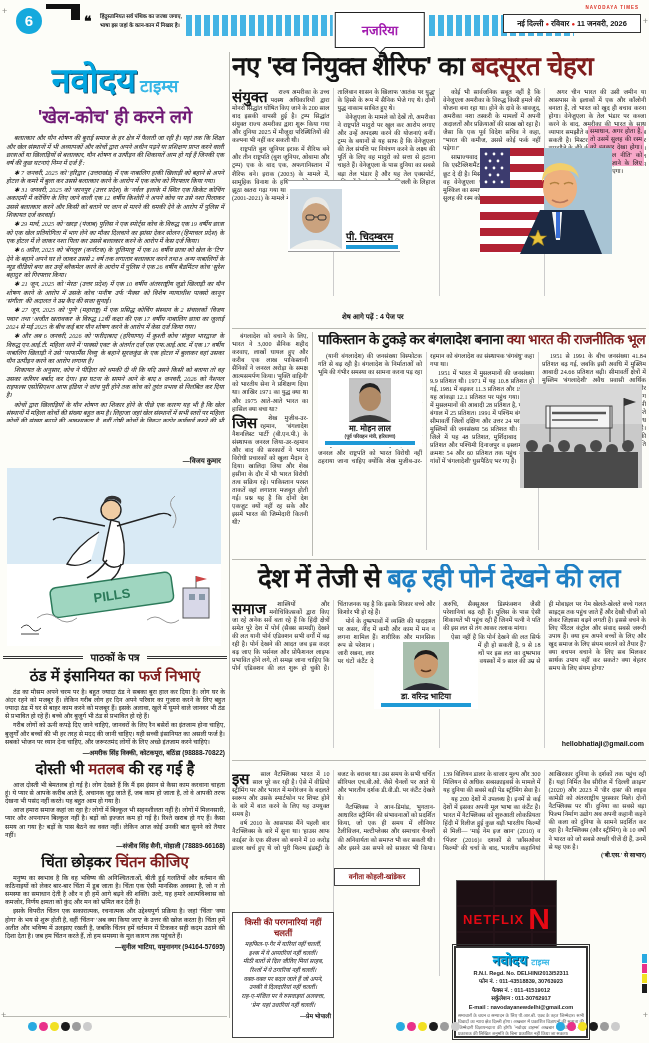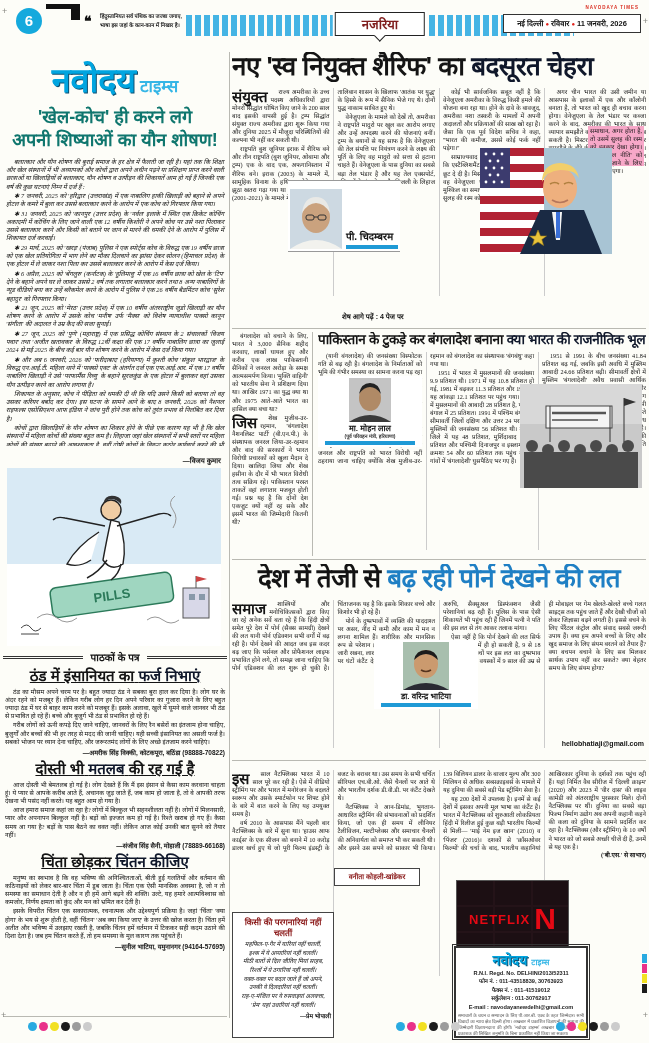--- a/index.html
+++ b/index.html
@@ -3,64 +3,64 @@
 <meta charset="utf-8">
 <style>
 *{margin:0;padding:0;box-sizing:border-box;}
 html,body{background:#dcdcd6;}
 .page{position:relative;width:649px;height:1043px;margin:0 auto;background:#fdfdf8;overflow:hidden;
   font-family:"Liberation Serif",serif;color:#141414;}
 
 .hv{position:absolute;width:1px;background:#b9b9b2;}
 .hh{position:absolute;height:1px;background:#b9b9b2;}
 .paras p{text-align:justify;text-indent:8px;margin:0 0 1px 0;}
-.red{color:#0f172a;}
+.red{color:#7f1d1d;}
 .blue{color:#1f7fc4;}
 .crop{position:absolute;color:#8a8a84;font:9px "Liberation Sans",sans-serif;}
 
 .header{position:absolute;left:0;top:0;width:649px;height:50px;}
 .page-num{position:absolute;left:16px;top:8px;width:26px;height:26px;border-radius:50%;background:#15a9dd;
   color:#fff;font:bold 15px/26px "Liberation Sans",sans-serif;text-align:center;}
 .corner-glyph{position:absolute;left:46px;top:4px;width:34px;height:16px;border-top:5px solid #111;border-right:9px solid #111;}
 .quote-glyph{position:absolute;left:84px;top:13px;font:bold 14px "Liberation Serif",serif;color:#111;}
 .tagline{position:absolute;left:100px;top:12px;width:110px;font:bold 5.5px/1.6 "Liberation Sans",sans-serif;color:#222;}
 .banner{position:absolute;left:186px;top:15px;width:388px;height:21px;
   background:repeating-linear-gradient(90deg,#45b4e4 0 6px,#fdfdf8 6px 9px);}
 .banner-box{position:absolute;left:50%;top:-3px;transform:translateX(-50%);background:#fff;border:1px solid #222;
-  box-shadow:0 0 0 2px #fff;padding:2px 26px;font:bold 13px "Liberation Sans",sans-serif;color:#7f1d1d;}
+  box-shadow:0 0 0 2px #fff;padding:8px 26px;font:bold 13px "Liberation Sans",sans-serif;color:#a21caf;}
 .banner-notch{position:absolute;left:50%;bottom:-5px;transform:translateX(-50%) rotate(45deg);width:8px;height:8px;
   background:#fff;border-right:1px solid #222;border-bottom:1px solid #222;}
 .paper-name-small{position:absolute;right:10px;top:5px;font:bold 4.5px "Liberation Sans",sans-serif;color:#d92b1e;letter-spacing:1px;}
 .dateline{position:absolute;right:8px;top:14px;width:138px;height:19px;border:1px solid #333;background:#fff;
   font:bold 7.5px/17px "Liberation Sans",sans-serif;text-align:center;color:#111;}
 .dateline .dot{color:#e0231c;font-size:6px;padding:0 2px;}
 
 .leftcol{position:absolute;left:3px;top:52px;width:224px;height:964px;}
 .masthead{text-align:center;margin-top:4px;}
 .masthead .m1{font:bold 34px "Liberation Sans",sans-serif;color:#00a5e0;text-shadow:1px 1px 0 #0b4e70;}
 .masthead .m2{font:bold 17px "Liberation Sans",sans-serif;color:#35b6e6;}
-.ed-headline{margin-top:4px;text-align:center;font:bold 18px/1.3 "Liberation Sans",sans-serif;color:#0f766e;}
+.ed-headline{margin-top:4px;text-align:center;font:bold 18px/1.3 "Liberation Sans",sans-serif;color:#701a75;}
 .ed-body{margin-top:5px;height:288px;overflow:hidden;font:italic 6.3px/1.32 "Liberation Serif",serif;padding:0 3px;}
 .ed-sig{position:absolute;left:0;top:404px;width:218px;text-align:right;font:bold 7px "Liberation Sans",sans-serif;}
 .cartoon{position:absolute;left:4px;top:416px;width:214px;height:178px;background:#fff;}
 .letters{position:absolute;left:0;top:598px;width:224px;}
 .letters-head{display:flex;align-items:center;gap:8px;margin-bottom:1px;}
 .letters-head .rule{flex:1;border-top:3px double #333;}
 .letters-head .t{font:bold 10px "Liberation Sans",sans-serif;}
-.letter-title{text-align:center;font:bold 15px/1.25 "Liberation Sans",sans-serif;margin:3px 0 2px;text-decoration:underline;}
+.letter-title{text-align:center;font:bold 15px/1.25 "Liberation Sans",sans-serif;margin:3px 0 2px;}
 .letter-body{font:6.3px/1.3 "Liberation Serif",serif;height:auto;max-height:96px;overflow:hidden;padding:0 2px;}
 .letter-sig{text-align:right;font:bold 6.5px "Liberation Sans",sans-serif;margin:1px 2px 2px 0;}
 
 .art{position:absolute;left:232px;width:414px;}
 .art .headline{font:bold 26px/1.15 "Liberation Sans",sans-serif;letter-spacing:-0.5px;white-space:nowrap;overflow:hidden;}
 .cols-4{column-count:4;column-gap:8px;column-rule:1px solid #ccc;overflow:hidden;font-size:6.2px;line-height:1.3;}
 .cols-3{column-count:3;column-gap:8px;column-rule:1px solid #ccc;overflow:hidden;font-size:6.2px;line-height:1.3;}
 .dropword{float:left;font:bold 15px/1 "Liberation Sans",sans-serif;margin:1px 3px 0 0;}
 .overlay{position:absolute;background:#fff;}
-.author-box{border-top:1px solid #999;border-bottom:1px solid #999;display:flex;align-items:flex-end;gap:4px;padding:2px;}
+.author-box{border-top:1px solid #999;border-bottom:1px solid #999;display:flex;align-items:flex-end;gap:4px;padding:2px;text-decoration:underline;}
 .author-name{font:bold 10px "Liberation Sans",sans-serif;white-space:nowrap;}
 .blue-bar{height:4px;background:#1f9ad6;margin-top:2px;}
 .vert-author{display:flex;flex-direction:column;align-items:center;padding:2px;border:none;}
 .vert-author .author-name{font-size:8px;}
 .vert-author .sub{font:bold 5px "Liberation Sans",sans-serif;color:#333;}
 .highlight-box{position:absolute;background:#f7a8c8;font:6.2px/1.3 "Liberation Serif",serif;padding:1px 2px;text-align:justify;}
 .cont-note{position:absolute;font:bold 7px "Liberation Sans",sans-serif;}
 .email-note{position:absolute;font:bold 7px "Liberation Sans",sans-serif;}
 
 .vanita-box{position:absolute;border:1px solid #444;background:#fff;text-align:center;
@@ -122,21 +122,20 @@
   <div class="hh" style="left:232px;top:760px;width:414px;"></div>
   <div class="hh" style="left:3px;top:1016px;width:224px;"></div>
 
   <div class="leftcol">
     <div class="masthead">
       <span class="m1">नवोदय</span>
       <span class="m2">टाइम्स</span>
     </div>
     <div class="ed-headline">
       <div>'खेल-कोच' ही करने लगे</div>
-      <div>अपनी शिष्याओं का यौन शोषण!</div>
     </div>
     <div class="ed-body paras">
         <p>बलात्कार और यौन शोषण की बुराई समाज के हर क्षेत्र में फैलती जा रही है। यहां तक कि शिक्षा और खेल संस्थानों में भी अध्यापकों और कोचों द्वारा अपने अधीन पढ़ने या प्रशिक्षण प्राप्त करने वाली छात्राओं या खिलाड़ियों से बलात्कार, यौन शोषण व उत्पीड़न की शिकायतें आम हो गई हैं जिनकी एक वर्ष की कुछ घटनाएं निम्न में दर्ज हैं :</p>
         <p>✱ 7 जनवरी, 2025 को 'हरिद्वार' (उत्तराखंड) में एक नाबालिग हाकी खिलाड़ी को बहाने से अपने होटल के कमरे में बुला कर उससे बलात्कार करने के आरोप में एक कोच को गिरफ्तार किया गया।</p>
         <p>✱ 31 जनवरी, 2025 को 'कानपुर' (उत्तर प्रदेश) के 'नर्वल' इलाके में स्थित एक क्रिकेट कोचिंग अकादमी में कोचिंग के लिए जाने वाली एक 12 वर्षीय किशोरी ने अपने कोच पर उसे नशा पिलाकर उससे बलात्कार करने और किसी को बताने पर जान से मारने की धमकी देने के आरोप में पुलिस में शिकायत दर्ज करवाई।</p>
         <p>✱ 29 मार्च, 2025 को 'खरड़' (पंजाब) पुलिस ने एक स्पोर्ट्स कोच के विरुद्ध एक 19 वर्षीय छात्रा को एक खेल प्रतियोगिता में भाग लेने का मौका दिलवाने का झांसा देकर सोलन (हिमाचल प्रदेश) के एक होटल में ले जाकर नशा पिला कर उससे बलात्कार करने के आरोप में केस दर्ज किया।</p>
         <p>✱ 6 अप्रैल, 2025 को 'बेंगलुरु' (कर्नाटक) के 'हुलिमावु' में एक 16 वर्षीय छात्रा को खेल के 'टिप' देने के बहाने अपने घर ले जाकर उससे 2 वर्ष तक लगातार बलात्कार करने तथा 8 अन्य नाबालिगों के न्यूड वीडियो बना कर उन्हें ब्लैकमेल करने के आरोप में पुलिस ने एक 26 वर्षीय बैडमिंटन कोच 'सुरेश बहादुर' को गिरफ्तार किया।</p>
         <p>✱ 21 जून, 2025 को 'मेरठ' (उत्तर प्रदेश) में एक 10 वर्षीय अंतरराष्ट्रीय जूडो खिलाड़ी का यौन शोषण करने के आरोप में उसके कोच 'मनीष' उर्फ 'मैक्स' को विशेष न्यायाधीश पाक्सो कानून 'संगीता' की अदालत ने उम्र कैद की सजा सुनाई।</p>
         <p>✱ 27 जून, 2025 को 'पुणे' (महाराष्ट्र) में एक प्रसिद्ध कोचिंग संस्थान के 2 संचालकों 'विजय पवार' तथा 'अजीत खतावकर' के विरुद्ध 12वीं कक्षा की एक 17 वर्षीय नाबालिग छात्रा का जुलाई 2024 से मई 2025 के बीच कई बार यौन शोषण करने के आरोप में केस दर्ज किया गया।</p>
         <p>✱ और अब 6 जनवरी, 2026 को 'फरीदाबाद' (हरियाणा) में कुश्ती कोच 'संकुल भारद्वाज' के विरुद्ध एन.आई.टी. महिला थाने में 'पाक्सो एक्ट' के अंतर्गत दर्ज एक एफ.आई.आर. में एक 17 वर्षीय नाबालिग खिलाड़ी ने उसे 'परफार्मैंस रिव्यू' के बहाने सूरजकुंड के एक होटल में बुलाकर वहां उसका यौन उत्पीड़न करने का आरोप लगाया है।</p>
@@ -392,21 +391,21 @@
           <p>साल नैटफ्लिक्स भारत में 10 साल पूरे कर रही है। ऐसे में वीडियो स्ट्रीमिंग पर और भारत में मनोरंजन के बदलते स्वरूप और उसके स्मार्टफोन पर शिफ्ट होने के बारे में बात करने के लिए यह उपयुक्त समय है।</p>
           <p>वर्ष 2010 के आसपास मैंने पहली बार नैटफ्लिक्स के बारे में सुना था। 'हाउस आफ कार्ड्स' के एक सीजन को बनाने में 10 करोड़ डालर खर्च हुए थे जो पूरी फिल्म इंडस्ट्री के बजट के बराबर था। उस समय के सभी चर्चित सीरियल एच.बी.ओ. जैसे चैनलों पर आते थे और भारतीय दर्शक डी.वी.डी. पर कंटैंट देखते थे।</p>
           <p>नैटफ्लिक्स ने आन-डिमांड, भुगतान-आधारित स्ट्रीमिंग की संभावनाओं को प्रदर्शित किया, जो एक ही समय में लीनियर टैलीविजन, मल्टीप्लेक्स और समाचार चैनलों की अनिवार्यता को समाप्त भी कर सकती थी। और इसने उस सपने को साकार भी किया। 139 बिलियन डालर के बाजार मूल्य और 300 मिलियन से अधिक सब्सक्राइबर्स के मामले में यह दुनिया की सबसे बड़ी पेड स्ट्रीमिंग सेवा है।</p>
           <p>यह 200 देशों में उपलब्ध है। इनमें से कई देशों में इसका अपनी मूल भाषा का कंटैंट है। भारत में नैटफ्लिक्स को शुरुआती लोकप्रियता हिंदी में रिलीज हुई कुछ बड़ी भारतीय फिल्मों से मिली— 'माई नेम इज खान' (2010) व 'पिंजर' (2016)। दशकों से 'क्रॉसओवर फिल्मों' की चर्चा के बाद, भारतीय कहानियां आखिरकार दुनिया के दर्शकों तक पहुंच रही हैं। यहां निर्मित वैब सीरीज में 'दिल्ली क्राइम' (2020) और 2023 में 'वीर दास' की लाइव कामेडी को अंतरराष्ट्रीय पुरस्कार मिले। दोनों नैटफ्लिक्स पर थीं। दुनिया का सबसे बड़ा फिल्म निर्माण उद्योग अब अपनी कहानी कहने की कला को दुनिया के सामने प्रदर्शित कर रहा है। नैटफ्लिक्स (और स्ट्रीमिंग) के 10 वर्षों ने भारत को जो सबसे अच्छी चीजें दी हैं, उनमें से यह एक है।</p>
         </div>
       <p style="font-weight:bold;text-align:right;">('बी.एस.' से साभार)</p>
     </div>
 
     <div class="vanita-box" style="left:102px;top:104px;width:86px;height:18px;">वनीता कोहली-खांडेकर</div>
 
-    <div class="netflix-img" style="left:224px;top:116px;width:113px;height:78px;align-items:center;">
+    <div class="netflix-img" style="left:224px;top:116px;width:101px;height:78px;align-items:center;">
       <i class="grid"></i>
       <span class="word">NETFLIX</span>
       <span class="bigN">N</span>
     </div>
 
     <div class="poem-box" style="left:0;top:148px;width:102px;height:126px;">
       <div class="poem-title">किसी की परगनारियां नहीं चलतीं</div>
       <div class="poem-lines">
           <p>महफिल-ए-गैर में यारियां नहीं चलतीं,</p>
           <p>इश्क में ये अय्यारियां नहीं चलतीं।</p>

